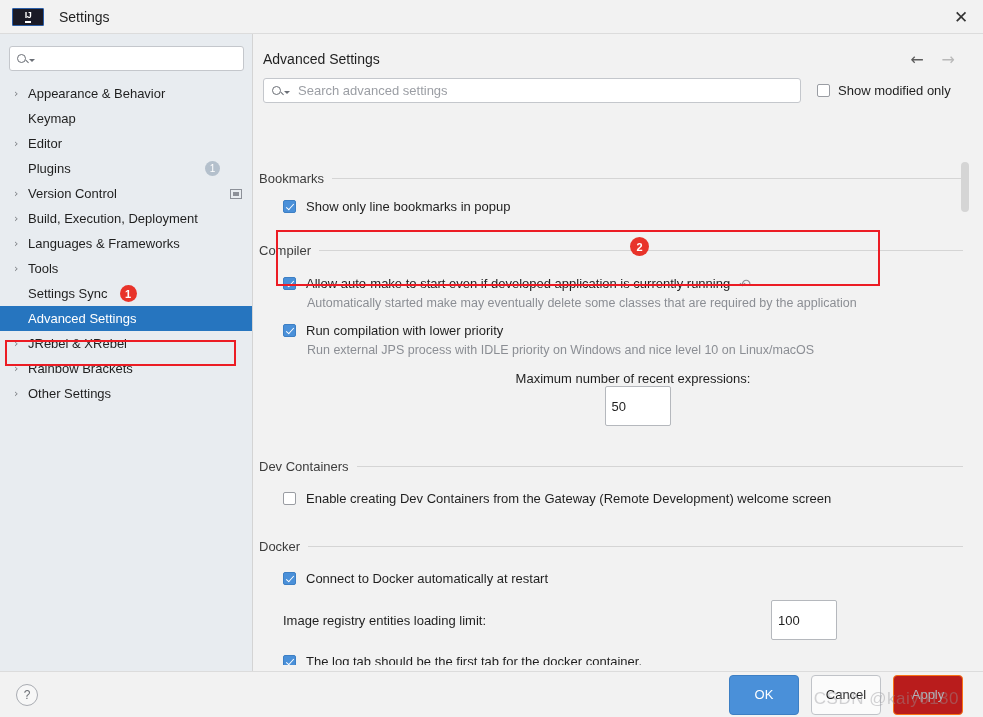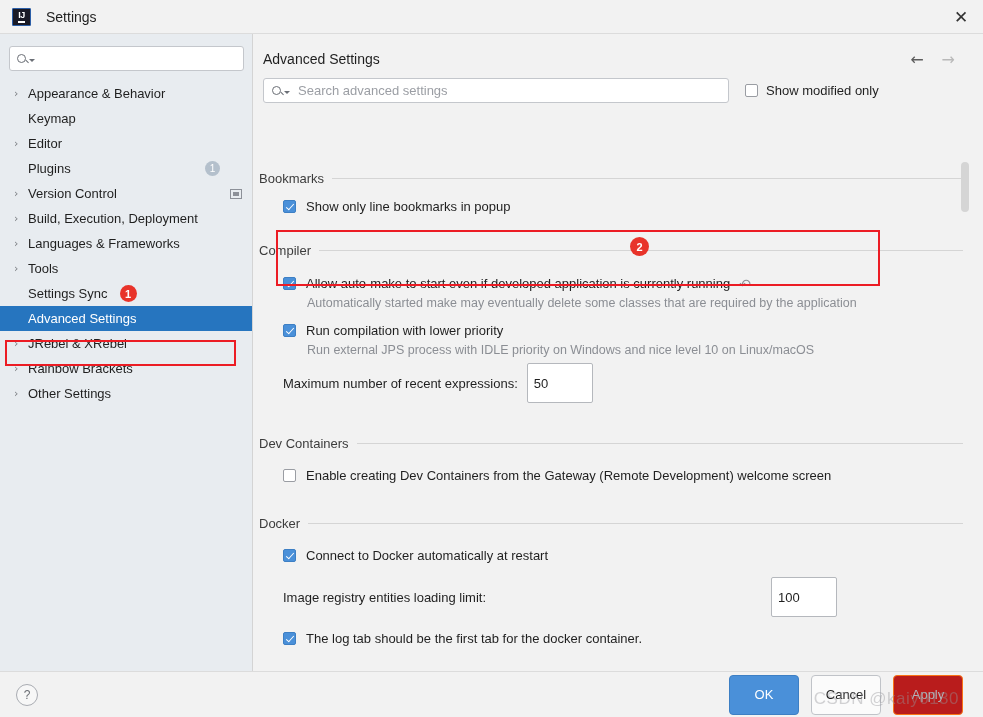--- a/index.html
+++ b/index.html
@@ -18,21 +18,21 @@
   .titlebar {
     height: 34px;
     background: #f2f2f2;
     border-bottom: 1px solid #dcdcdc;
     display: flex;
     align-items: center;
     padding: 0 8px 0 12px;
     position: relative;
   }
   .ij-logo {
-    width: 19px; height: 18px;
+    width: 32px; height: 18px;
     background: #1a1a26;
     border: 1px solid #2c5fa8;
     color: #fff;
     font-size: 9px; font-weight: bold;
     display: flex; align-items: center; justify-content: center;
     letter-spacing: -0.5px;
     font-family: "Liberation Sans", sans-serif;
     border-radius: 1px;
     flex: none;
   }
@@ -152,21 +152,21 @@
   .nav-arrows { margin-left: auto; display:flex; gap: 18px; padding-right: 10px;}
   .nav-arrows span { font-size: 16px; font-family:"DejaVu Sans", sans-serif; cursor:pointer;}
   .nav-back { color:#5c5c5c; }
   .nav-fwd { color:#b9b9b9; }
 
   .search-row {
     display: flex; align-items: center;
     padding: 8px 10px 0 10px;
   }
   .adv-search {
-    width: 466px; height: 25px;
+    width: 538px; height: 25px;
     background: #fff; border: 1px solid #c4c7cc; border-radius: 3px;
     display:flex; align-items:center; padding: 0 8px; flex:none;
   }
   .adv-search .ph { color:#9b9ea4; margin-left: 8px; font-size: 13px;}
   .modified-only {
     display:flex; align-items:center; margin-left: 16px; cursor:pointer;
     white-space: nowrap;
   }
   .cb {
     width: 13px; height: 13px;
@@ -421,21 +421,21 @@
         <div class="revert">↶</div>
       </div>
       <div class="opt-desc">Automatically started make may eventually delete some classes that are required by the application</div>
 
       <div class="opt-row" style="margin-top:13px;">
         <div class="cb checked"></div>
         <div class="txt">Run compilation with lower priority</div>
       </div>
       <div class="opt-desc">Run external JPS process with IDLE priority on Windows and nice level 10 on Linux/macOS</div>
 
-      <div class="field-row" style="margin-top:6px;">
+      <div class="field-row" style="margin-top:14px;flex-direction:column;">
         <span class="lbl">Maximum number of recent expressions:</span>
         <span class="num-input num-w66">50</span>
       </div>
 
       <div class="sect-head" style="margin-top:30px;">
         <span class="nm">Dev Containers</span>
         <span class="rule"></span>
       </div>
       <div class="opt-row" style="margin-top:15px;">
         <div class="cb"></div>

